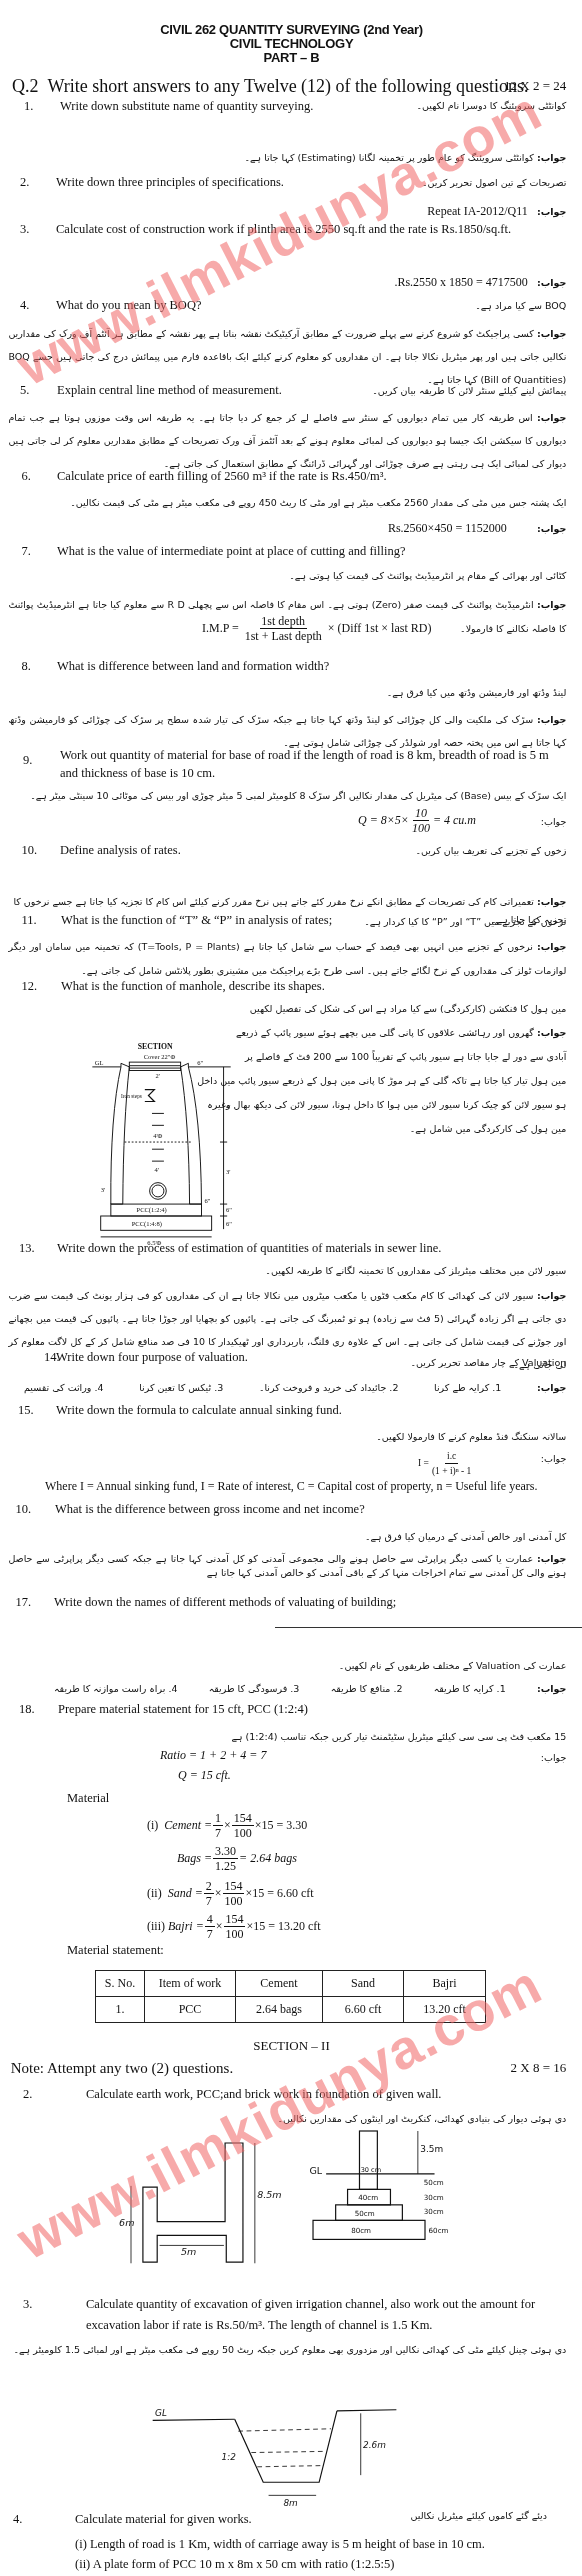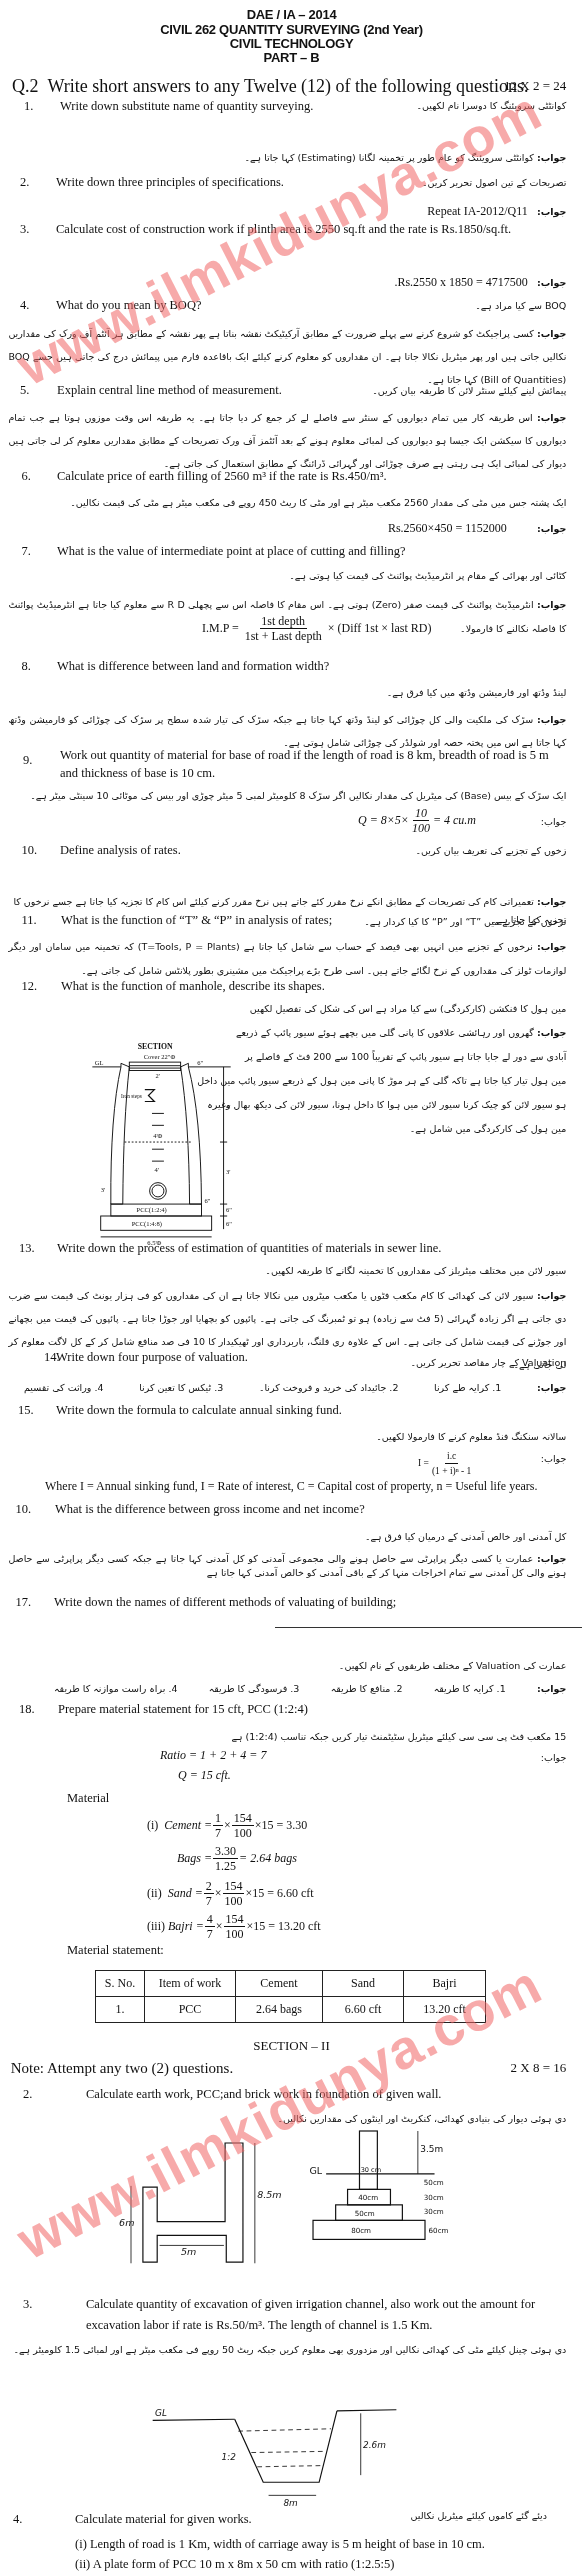--- a/index.html
+++ b/index.html
@@ -22,21 +22,20 @@
   table.ms td, table.ms th { border: 0.9px solid #222; text-align: center; font-weight: normal; height: 26px; }
   .wm { position: absolute; color: rgba(240,100,100,0.55); font-family: "Liberation Sans", sans-serif; font-weight: bold; font-size: 55px; transform: rotate(-27deg); transform-origin: left bottom; white-space: nowrap; pointer-events: none; letter-spacing: 1.2px; }
   .sec2 { position: absolute; left: 0; width: 583px; text-align: center; font-family: "Liberation Serif", serif; font-size: 13px; }
   svg { position: absolute; overflow: visible; }
 </style>
 </head>
 <body>
 
 <div class="page">
 
-  <div class="hdr" style="top:7.2px;">DAE / IA – 2014</div>
   <div class="hdr" style="top:21.5px;">CIVIL 262 QUANTITY SURVEYING (2nd Year)</div>
   <div class="hdr" style="top:36px;">CIVIL TECHNOLOGY</div>
   <div class="hdr" style="top:50px;">PART – B</div>
 
   <div class="abs en" style="left:12px; top:76px; font-size:18px;">
     <span>Q.2</span>&nbsp;&nbsp;<span>Write short answers to any Twelve (12) of the following questions.</span>
   </div>
   <div class="marks" style="top:78px;">12 X 2 = 24</div>
 
   <div class="num" style="left:24px; top:99px;">1.</div>

